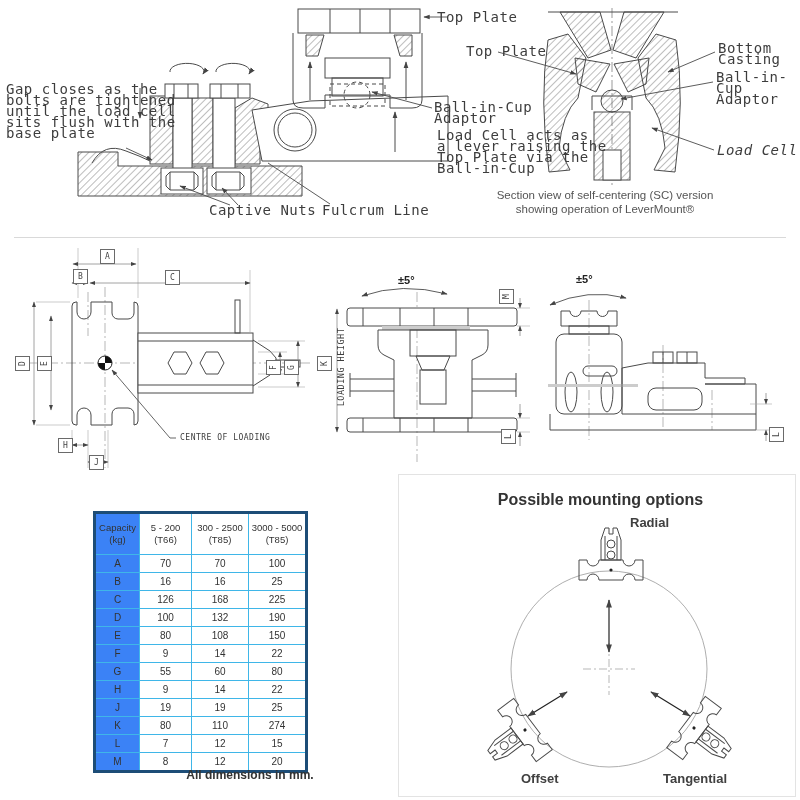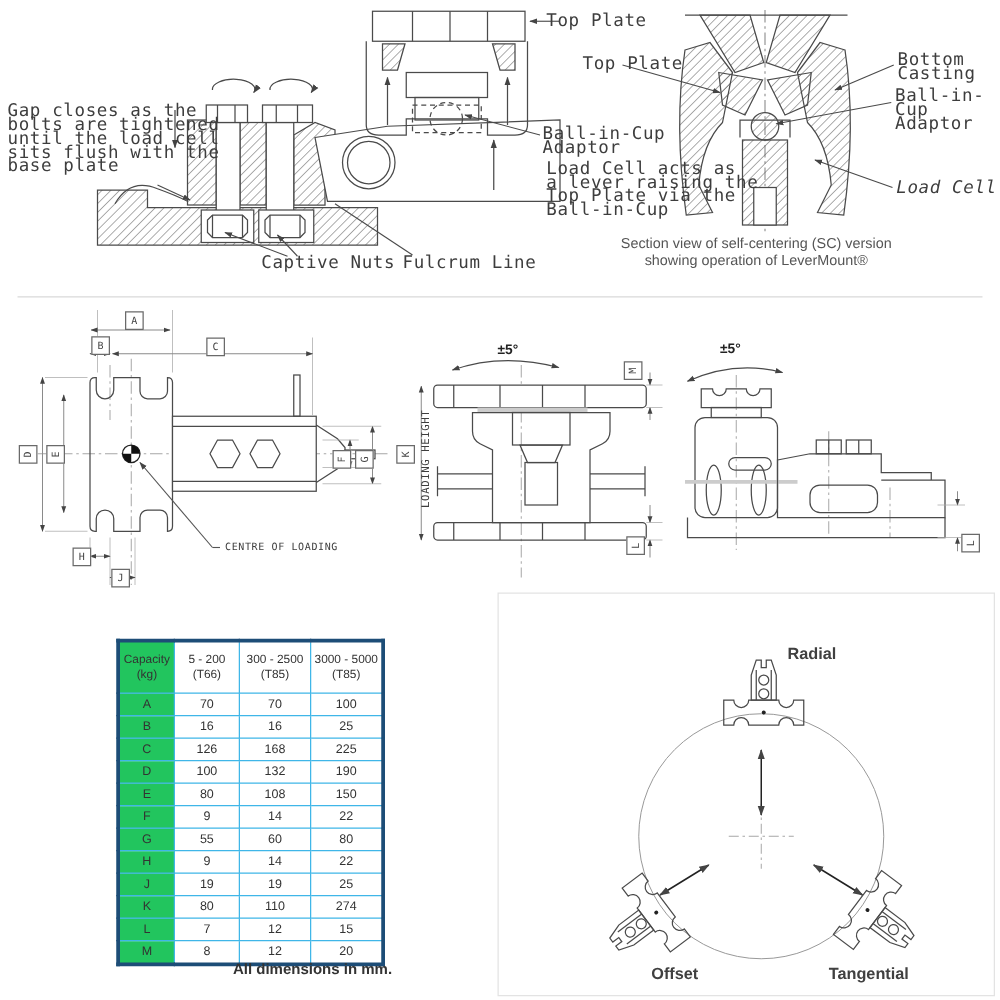--- a/index.html
+++ b/index.html
@@ -20,21 +20,21 @@
          letter-spacing:0.5px;color:#3d3d3d;transform:rotate(-90deg);transform-origin:center;
          width:96px;text-align:center;}
   .divider{position:absolute;left:14px;right:14px;top:237px;height:1px;background:#d9d9d9;}
   
   #dim-table{position:absolute;left:93px;top:511px;border-collapse:collapse;table-layout:fixed;
              font-family:"Liberation Sans",sans-serif;border:3px solid #1d4d77;}
   #dim-table th,#dim-table td{border:1.5px solid #3fb6e8;text-align:center;vertical-align:middle;
              color:#333;padding:0;}
   #dim-table th{height:40px;font-size:9.5px;font-weight:400;line-height:12px;white-space:pre-line;}
   #dim-table td{height:17px;font-size:10px;}
-  .shade{background:#22c55e;}
+  .shade{background:#3b82f6;}
   .footnote{position:absolute;left:150px;top:768px;width:200px;text-align:center;
             font-size:12px;font-weight:600;color:#333;}
   
   #mounting-panel{position:absolute;left:398px;top:474px;width:396px;height:321px;
                   border:1px solid #e3e3e3;}
   .mount-title{position:absolute;left:428px;top:491px;width:345px;text-align:center;
                font-size:16px;font-weight:600;color:#333;}
   .mount-lab{position:absolute;font-size:13px;font-weight:600;color:#404040;}
 </style>
 </head>
@@ -429,17 +429,18 @@
           <td class="shade">M</td>
           <td>8</td>
           <td>12</td>
           <td>20</td>
         </tr>
     </tbody>
   </table>
   <div class="footnote">All dimensions in mm.</div>
 
   <div id="mounting-panel"></div>
+  <div class="mount-title">Possible mounting options</div>
   <div class="mount-lab" style="left:630px;top:515px;">Radial</div>
   <div class="mount-lab" style="left:521px;top:771px;">Offset</div>
   <div class="mount-lab" style="left:663px;top:771px;">Tangential</div>
 
 </div>
 
 </body></html>

